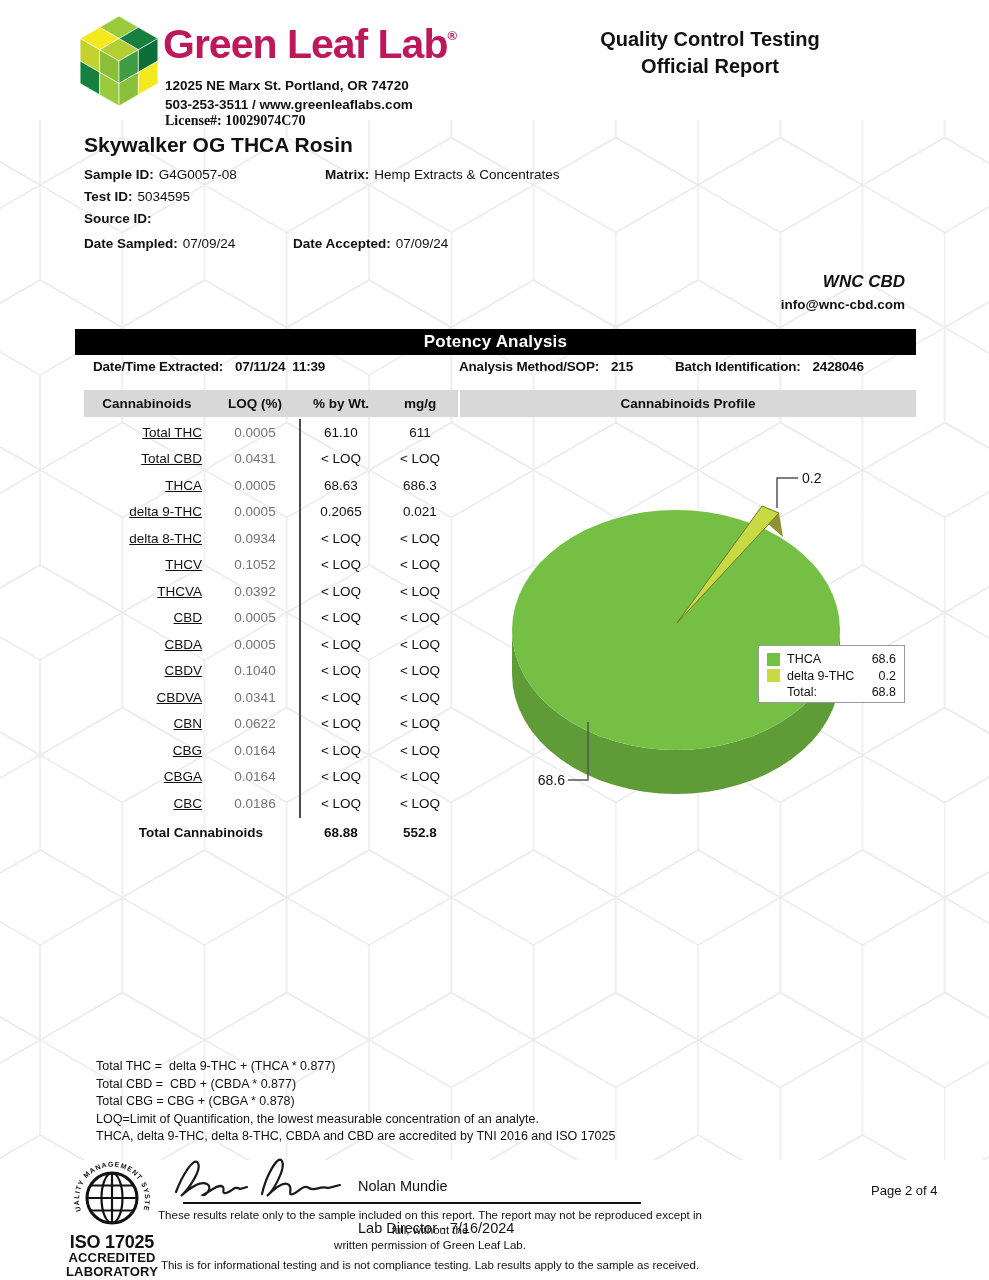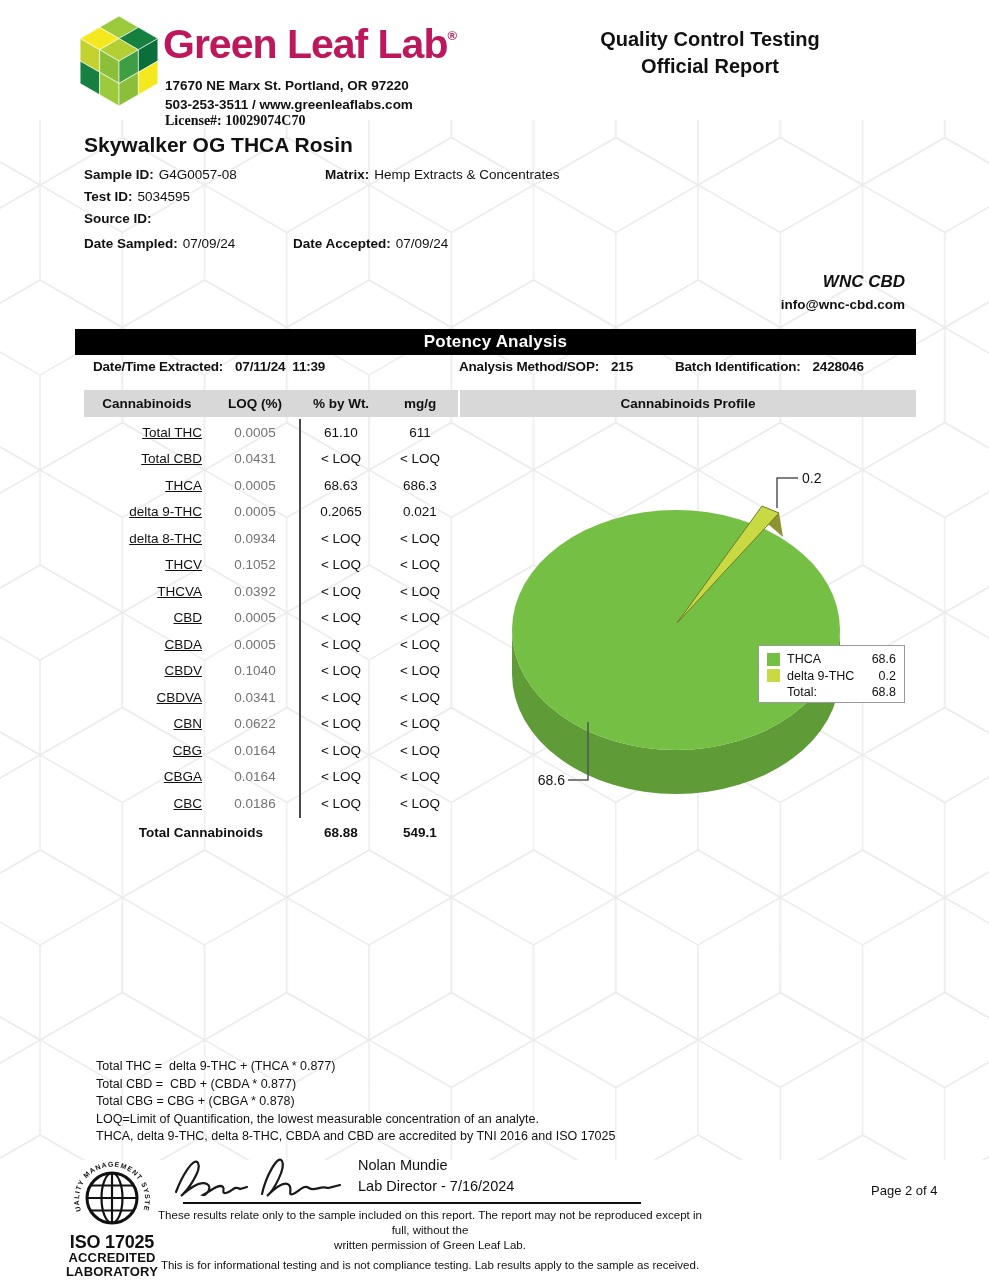--- a/index.html
+++ b/index.html
@@ -48,21 +48,21 @@
   .lg-row{display:flex;align-items:center;height:16.4px;}
   .lg-sw{width:13px;height:13px;margin-right:7px;flex:0 0 13px;}
   .lg-sp{width:13px;margin-right:7px;flex:0 0 13px;}
   .lg-lb{flex:1;}
   .lg-vl{text-align:right;}
   
   .footnote{font-size:12.5px;line-height:17.6px;white-space:pre;}
   
   .iso-text1{font-size:18px;font-weight:bold;line-height:20px;letter-spacing:-.2px;}
   .iso-text2{font-size:13px;font-weight:bold;line-height:15px;letter-spacing:.2px;}
-  .sig-name{font-size:14.5px;line-height:21px;}
+  .sig-name{font-size:14.5px;line-height:21px;margin-top:21px;}
   .sig-rule{background:#111;height:2px;}
   .disclaimer{font-size:11.5px;line-height:15px;text-align:center;}
   .disc-gap{margin-top:5px;}
   .page-label{font-size:13px;}
 </style>
 </head>
 <body>
 
 <div class="page">
 
@@ -94,21 +94,21 @@
         <polygon points="5.9,50 25,61 25,83 5.9,72" fill="#15803f"></polygon>
         <polygon points="25,61 44,72 44,94 25,83" fill="#9bca3c"></polygon>
         <polygon points="44,50 63,39 63,61 44,72" fill="#3f9e44"></polygon>
         <polygon points="63,39 82.1,28 82.1,50 63,61" fill="#0b6f3a"></polygon>
         <polygon points="44,72 63,61 63,83 44,94" fill="#8bbf3a"></polygon>
         <polygon points="63,61 82.1,50 82.1,72 63,83" fill="#f4e91f"></polygon>
       </g>
     </svg>
 
     <div class="abs brand-name" style="left:163px;top:24px;color:#be185d;"><span>Green Leaf Lab</span><span class="brand-reg">®</span></div>
-    <div class="abs addr" style="left:165px;top:76px;">17670 NE Marx St. Portland, OR 97220</div>
+    <div class="abs addr" style="left:165px;top:76px;">12025 NE Marx St. Portland, OR 74720</div>
     <div class="abs addr" style="left:165px;top:95px;">503-253-3511 / www.greenleaflabs.com</div>
     <div class="abs addr-license" style="left:165px;top:113px;">License#: 10029074C70</div>
 
     <div class="abs report-title" style="left:520px;top:26px;width:380px;">
       <div>Quality Control Testing</div>
       <div>Official Report</div>
     </div>
 
     <div class="abs sample-name" style="left:84px;top:133px;">Skywalker OG THCA Rosin</div>
 
@@ -225,21 +225,21 @@
           <span class="cell c-analyte">CBC</span>
           <span class="cell c-loq">0.0186</span>
           <span class="cell c-pct">&lt; LOQ</span>
           <span class="cell c-mgg">&lt; LOQ</span>
         </div>
       </div>
     <div class="abs vdivider" style="left:299px;top:419px;height:399px;"></div>
     <div class="abs total-row" style="left:84px;top:818px;width:374px;">
       <span class="tlabel">Total Cannabinoids</span>
       <span class="tpct">68.88</span>
-      <span class="tmgg">549.1</span>
+      <span class="tmgg">552.8</span>
     </div>
 
     <svg class="abs" style="left:455px;top:425px;" width="480" height="405">
 
       <path d="M 57,205 L 57,249 A 164 120 0 0 0 385,249 L 385,205 A 164 120 0 0 1 57,205 Z" fill="#5f9c38"></path>
 
       <ellipse cx="221" cy="205" rx="164" ry="120" fill="#74bf44"></ellipse>
 
       <polygon points="307,81 324,88 328,112 313,99" fill="#8f9231"></polygon>
 

